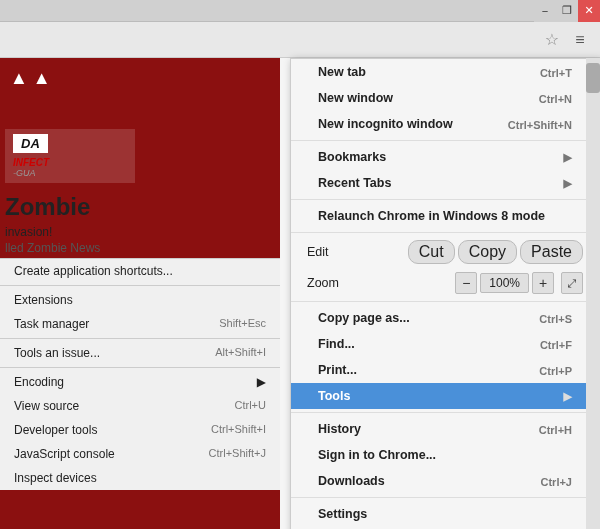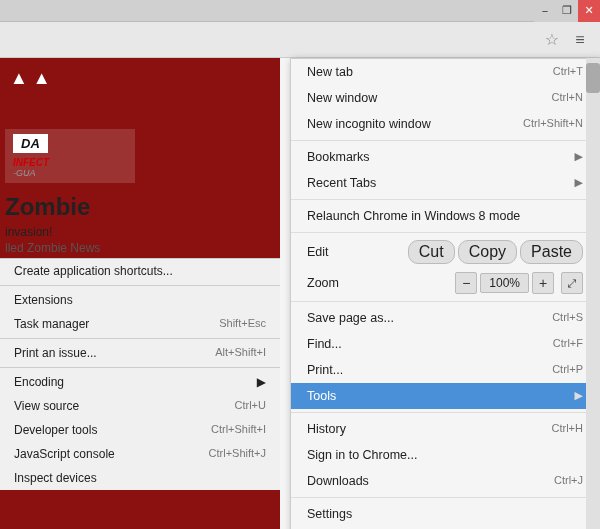--- a/index.html
+++ b/index.html
@@ -127,28 +127,29 @@
       top: 58px;
       right: 0;
       width: 310px;
       background: #f5f5f5;
       border: 1px solid #ccc;
       box-shadow: 2px 2px 8px rgba(0,0,0,0.3);
       z-index: 100;
     }
 
     .menu-item {
-      padding: 6px 16px;
-      cursor: pointer;
-      display: flex;
-      align-items: flex-start;
+      padding: 6px 27px;
+      cursor: pointer;
+      display: flex;
+      align-items: flex-end;
       justify-content: space-between;
       color: #222;
       font-size: 12.5px;
       white-space: nowrap;
+      font-weight: bold;
     }
     .menu-item.highlighted {
       background: #4a90d9;
       color: white;
     }
     .menu-item .shortcut {
       color: #777;
       font-size: 11px;
       margin-left: 20px;
     }
@@ -306,21 +307,21 @@
     <div class="left-menu-divider"></div>
     <div class="left-menu-item">
       <span>Extensions</span>
     </div>
     <div class="left-menu-item">
       <span>Task manager</span>
       <span class="shortcut">Shift+Esc</span>
     </div>
     <div class="left-menu-divider"></div>
     <div class="left-menu-item">
-      <span>Print an issue...</span>
+      <span>Tools an issue...</span>
       <span class="shortcut">Alt+Shift+I</span>
     </div>
     <div class="left-menu-divider"></div>
     <div class="left-menu-item">
       <span>Encoding</span>
       <span class="arrow">▶</span>
     </div>
     <div class="left-menu-item">
       <span>View source</span>
       <span class="shortcut">Ctrl+U</span>
@@ -390,21 +391,21 @@
         <div class="zoom-btn">−</div>
         <span class="zoom-value">100%</span>
         <div class="zoom-btn">+</div>
         <div class="zoom-fullscreen">⤢</div>
       </div>
     </div>
 
     <div class="menu-divider"></div>
 
     <div class="menu-item">
-      <span>Save page as...</span>
+      <span>Copy page as...</span>
       <span class="shortcut">Ctrl+S</span>
     </div>
 
     <div class="menu-item">
       <span>Find...</span>
       <span class="shortcut">Ctrl+F</span>
     </div>
 
     <div class="menu-item">
       <span>Print...</span>

